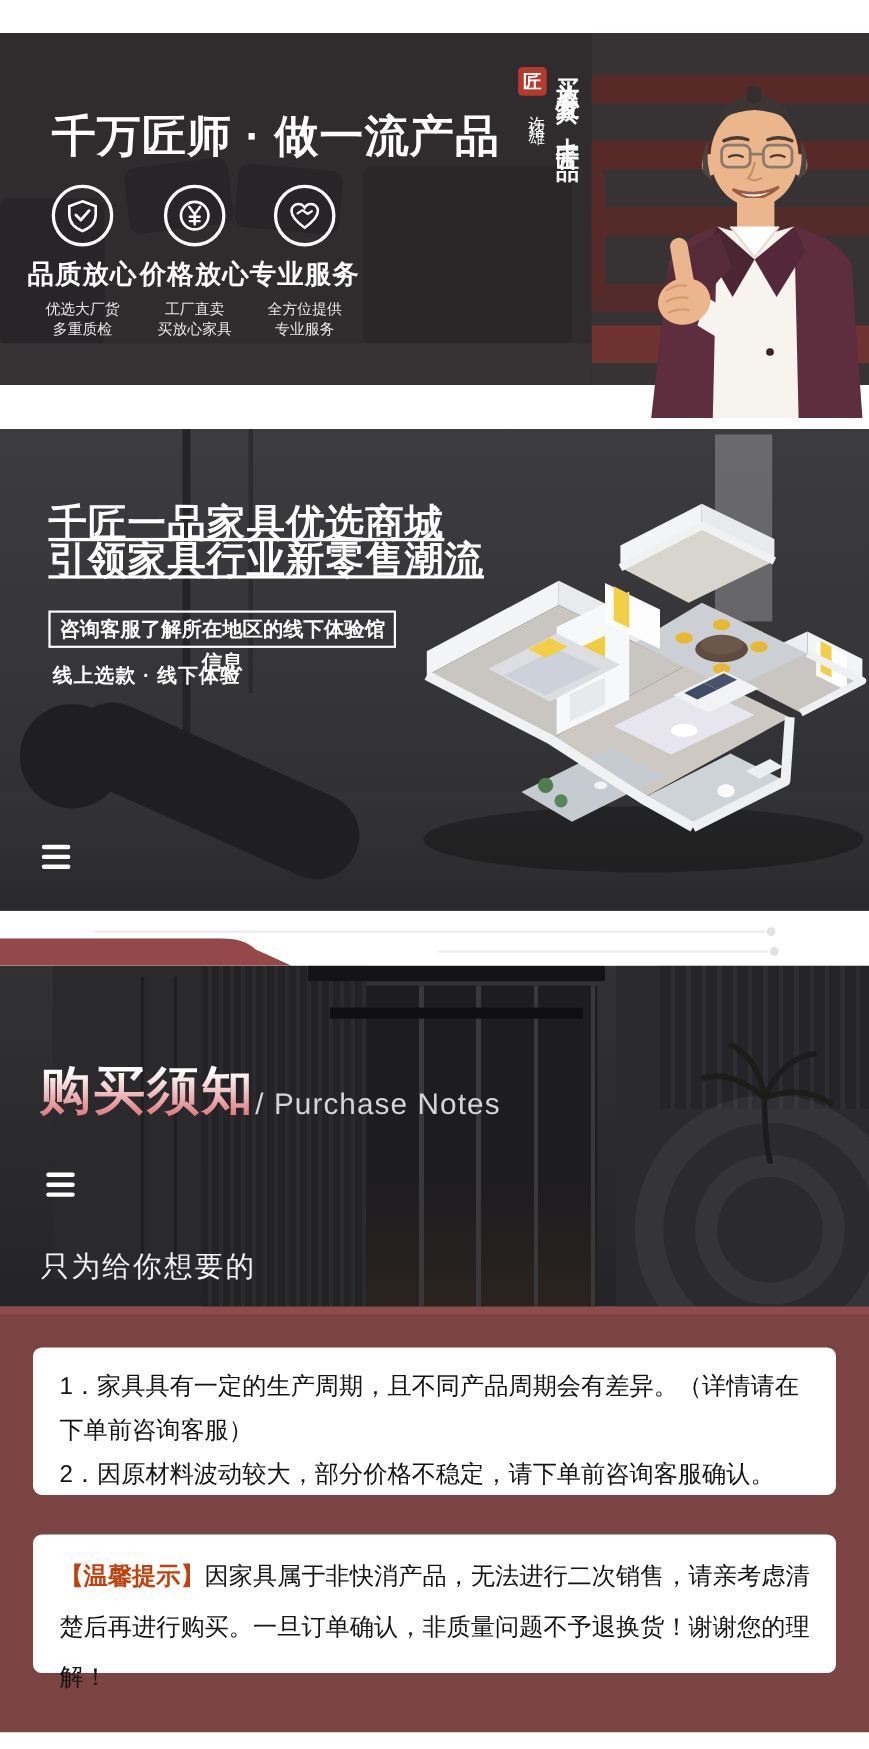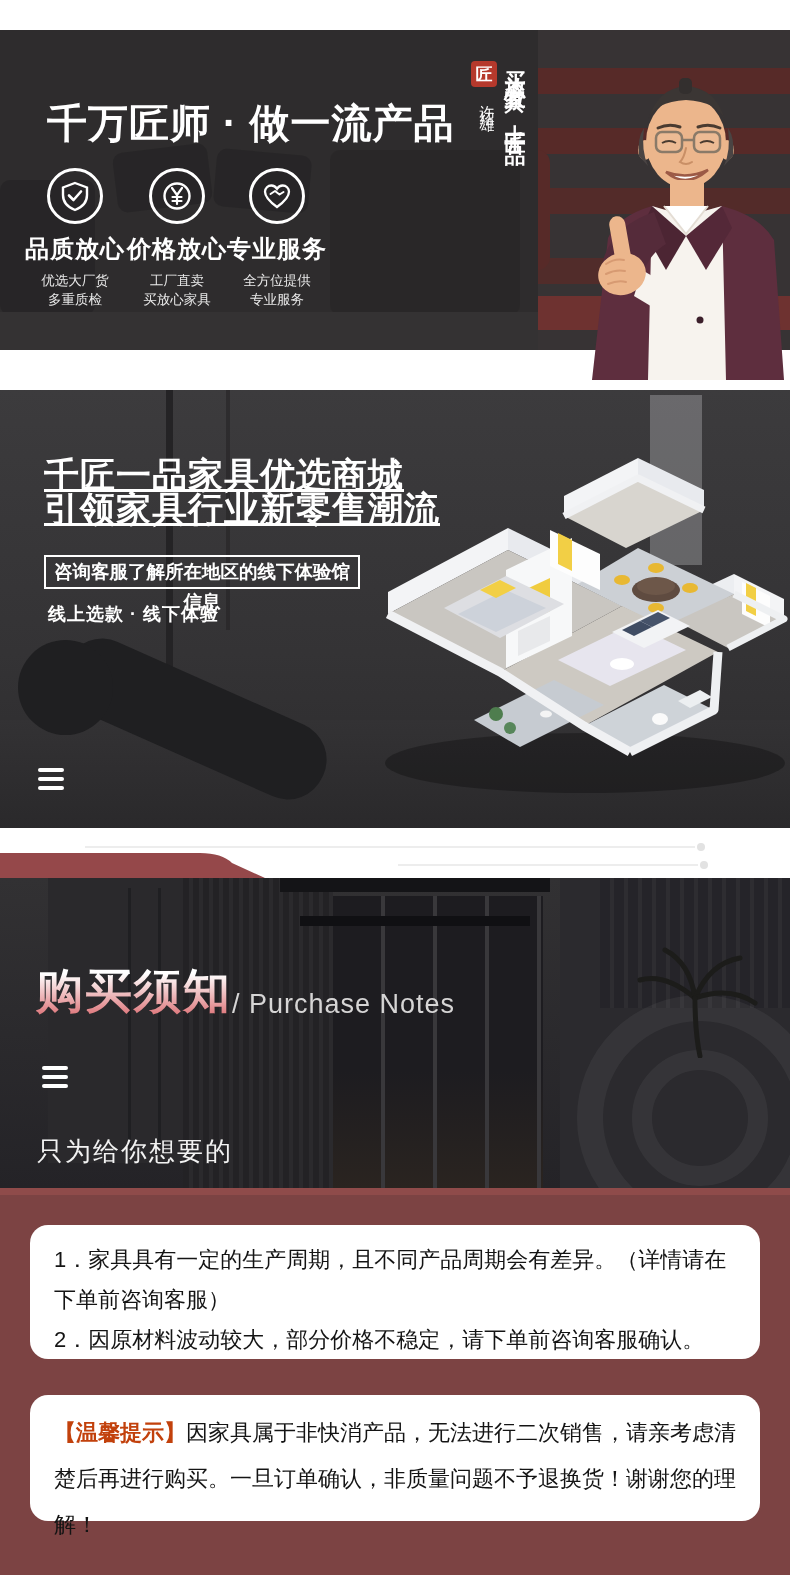--- a/index.html
+++ b/index.html
@@ -44,21 +44,21 @@
   
   .s3{left:0;top:878px;width:790px;height:310px;background:linear-gradient(180deg,#323133,#242327);overflow:hidden;}
   .grad-cn{color:#e8797e;background:linear-gradient(180deg,#ffffff 22%,#db6d72 92%);
            -webkit-background-clip:text;background-clip:text;-webkit-text-fill-color:transparent;
            font-size:47px;font-weight:900;letter-spacing:2px;}
   .title-en{color:#d6d5d5;font-size:27px;padding-bottom:3px;letter-spacing:1px;}
   .s3-slogan-cn{left:37px;top:256px;color:#f2f2f2;font-size:26px;letter-spacing:2px;}
 
   
   .s4{left:0;top:1188px;width:790px;height:387px;background:#7c4343;}
-  .notice-box{position:absolute;left:30px;width:730px;background:#ffffff;border-radius:18px;
+  .notice-box{position:absolute;left:30px;width:730px;background:#ffffff;border-radius:8px;
               box-sizing:border-box;color:#141414;}
   .nb1{top:37px;height:134px;padding:15px 24px 0 24px;font-size:22px;line-height:40px;}
   .nb2{top:207px;height:126px;padding:15px 24px 0 24px;font-size:22px;line-height:46px;}
   .hl{color:#c2410c;font-weight:800;}
   .botwhite{left:0;top:1575px;width:790px;height:15px;background:#ffffff;}
 </style>
 </head>
 <body>
 
 <div id="page">

